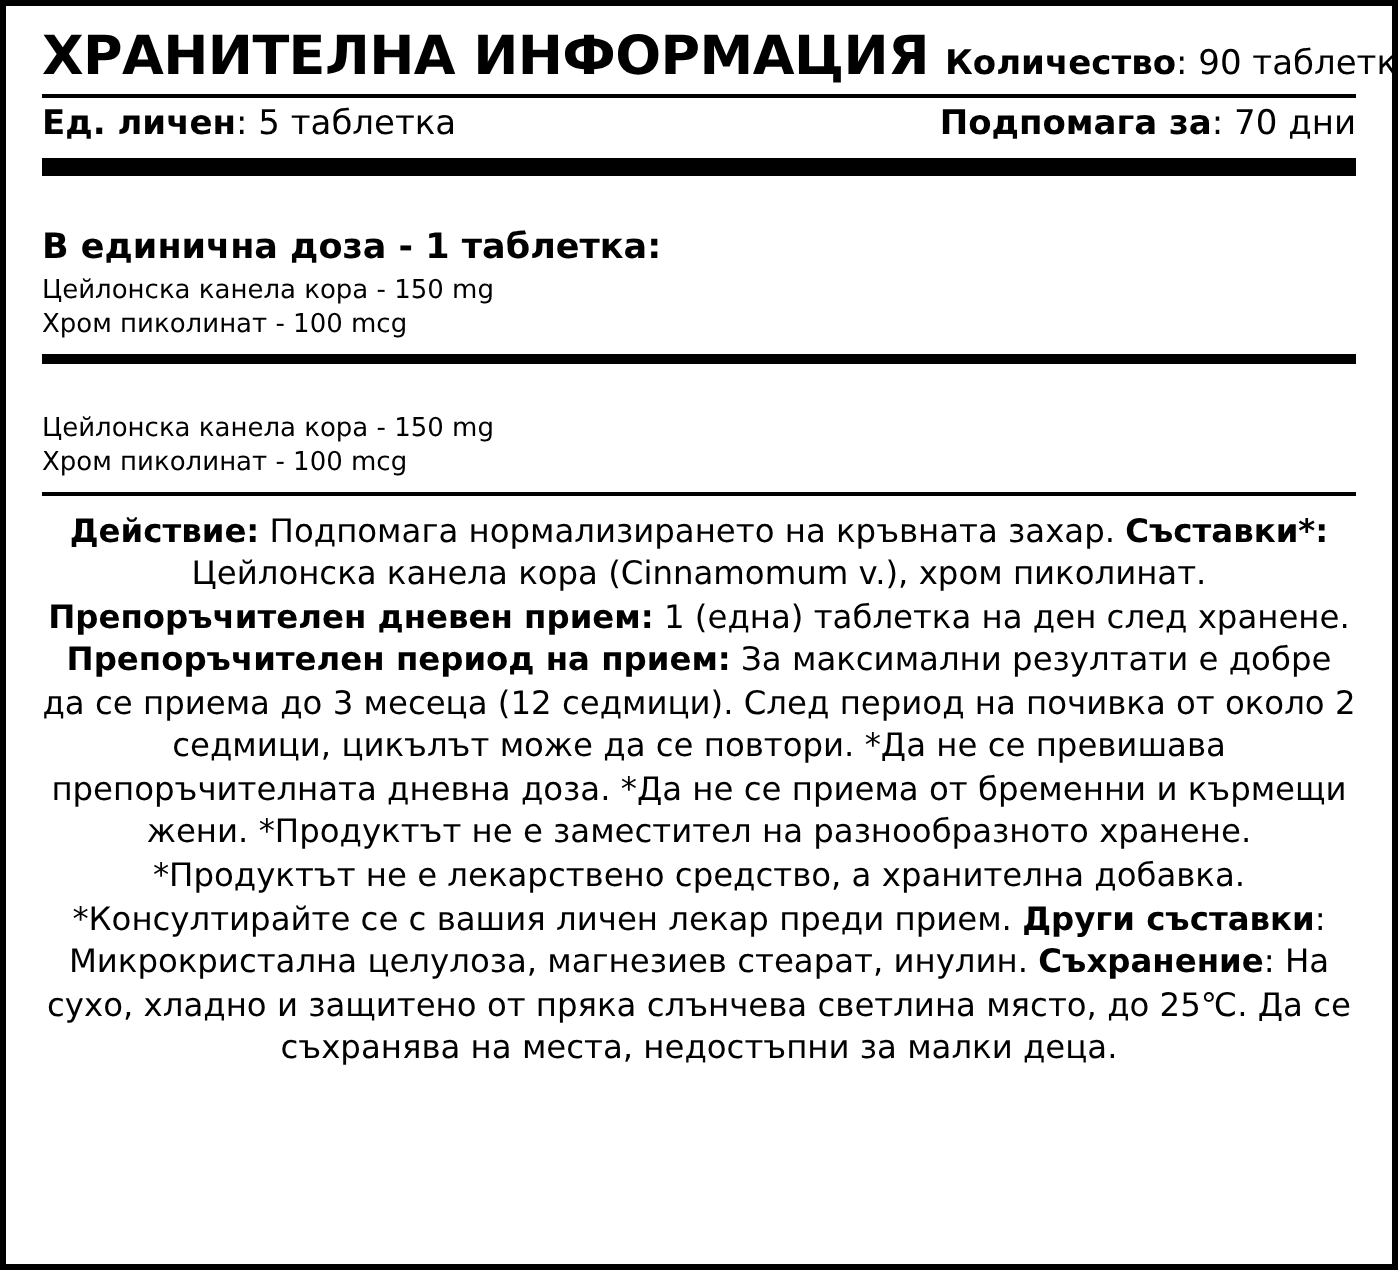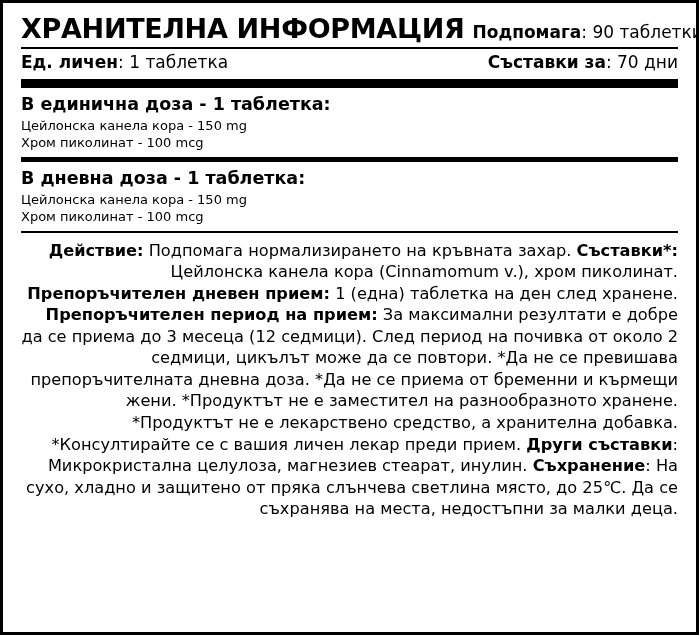--- a/index.html
+++ b/index.html
@@ -69,76 +69,76 @@
     font-size: 17px;
     padding: 3px 0 3px 0;
     gap: 6px;
   }
   .dose-row b { font-weight: bold; }
   .dose-cell { white-space: nowrap; }
 
   
   .block {
     padding: 4px 0 2px 0;
+    margin-top: 20px;
   }
   .block-title {
     font-weight: bold;
     font-size: 17.5px;
     margin: 2px 0 3px 0;
   }
   .ing-line {
     font-size: 13px;
     line-height: 1.32;
   }
 
   
   .body-text {
     font-size: 16.2px;
     line-height: 1.33;
-    text-align: right;
+    text-align: center;
     padding: 3px 0 0 0;
   }
   .body-text b { font-weight: bold; }
 </style>
 </head>
 <body>
 
 <div class="label">
   <div class="inner">
 
     <div class="header-row">
       <div class="title">ХРАНИТЕЛНА ИНФОРМАЦИЯ</div>
       <div class="qty">
-        <b>Подпомага</b><span>: 90 таблетки</span>
+        <b>Количество</b><span>: 90 таблетки</span>
       </div>
     </div>
 
     <div class="rule-thin"></div>
 
     <div class="dose-row">
       <div class="dose-cell">
-        <b>Ед. личен</b><span>: 1 таблетка</span>
+        <b>Ед. личен</b><span>: 5 таблетка</span>
       </div>
       <div class="dose-cell">
-        <b>Съставки за</b><span>: 70 дни</span>
+        <b>Подпомага за</b><span>: 70 дни</span>
       </div>
     </div>
 
     <div class="rule-thick"></div>
 
     <div class="block">
       <div class="block-title">В единична доза - 1 таблетка:</div>
       <div class="ing-line">Цейлонска канела кора - 150 mg</div>
       <div class="ing-line">Хром пиколинат - 100 mcg</div>
     </div>
 
     <div class="rule-med"></div>
 
     <div class="block">
-      <div class="block-title">В дневна доза - 1 таблетка:</div>
       <div class="ing-line">Цейлонска канела кора - 150 mg</div>
       <div class="ing-line">Хром пиколинат - 100 mcg</div>
     </div>
 
     <div class="rule-tiny"></div>
 
     <div class="body-text">
       <b>Действие:</b><span> Подпомага нормализирането на кръвната захар. </span><b>Съставки*:</b><span> Цейлонска канела кора (Cinnamomum v.), хром пиколинат. </span><b>Препоръчителен дневен прием:</b><span> 1 (една) таблетка на ден след хранене. </span><b>Препоръчителен период на прием:</b><span> За максимални резултати е добре да се приема до 3 месеца (12 седмици). След период на почивка от около 2 седмици, цикълът може да се повтори. *Да не се превишава препоръчителната дневна доза. *Да не се приема от бременни и кърмещи жени. *Продуктът не е заместител на разнообразното хранене. *Продуктът не е лекарствено средство, а хранителна добавка. *Консултирайте се с вашия личен лекар преди прием. </span><b>Други съставки</b><span>: Микрокристална целулоза, магнезиев стеарат, инулин. </span><b>Съхранение</b><span>: На сухо, хладно и защитено от пряка слънчева светлина място, до 25℃. Да се съхранява на места, недостъпни за малки деца.</span>
     </div>
 

